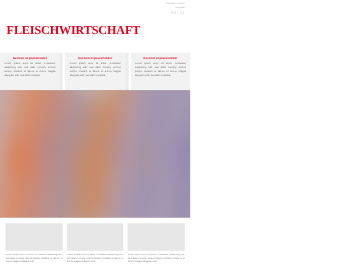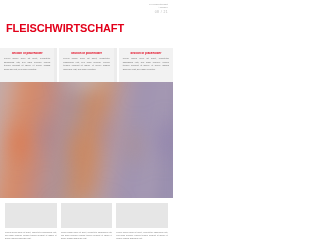--- a/index.html
+++ b/index.html
@@ -14,20 +14,21 @@
     font-family: "Liberation Sans", sans-serif;
     color: #333333;
     position: relative;
   }
 
   
   .header {
     position: relative;
     height: 48px;
     background: #ffffff;
+    font-family: Liberation Serif, serif;
   }
   .meta {
     position: absolute;
     top: 3px;
     right: 5px;
     text-align: right;
     line-height: 1.25;
   }
   .meta-line {
     font-size: 2.2px;

